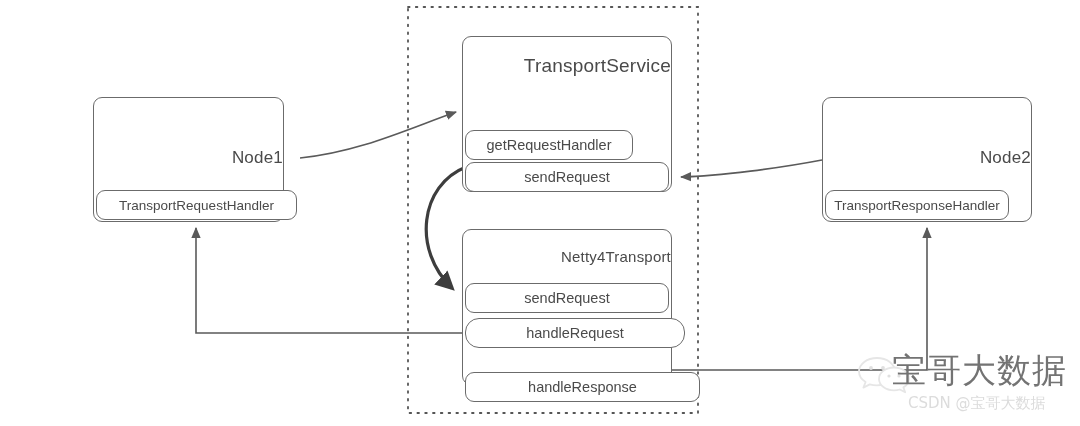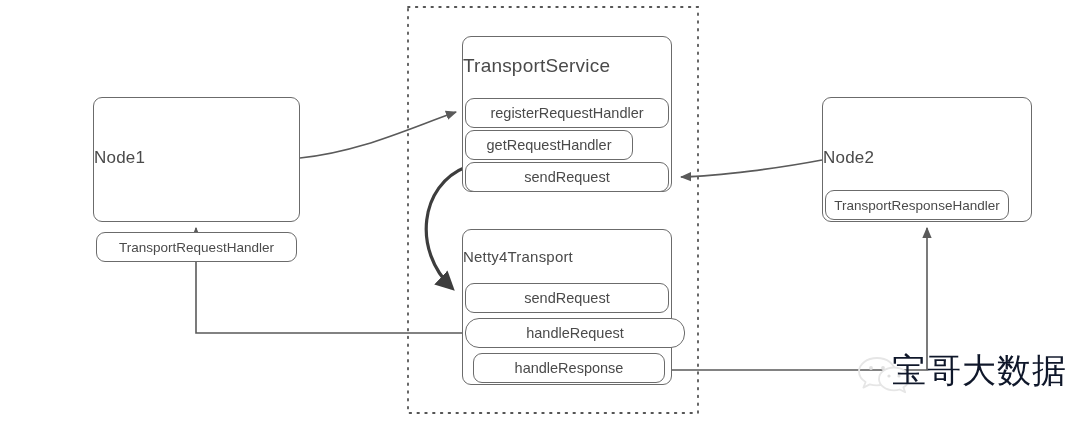--- a/index.html
+++ b/index.html
@@ -32,21 +32,21 @@
     box-sizing: border-box;
     background: #ffffff;
     border: 1.6px solid #6b6b6b;
     border-radius: 9px;
     z-index: 3;
   }
   .node-title {
     position: absolute;
     left: 0;
     right: 0;
-    text-align: left;
+    text-align: right;
     color: #4a4a4a;
     font-size: 17px;
     letter-spacing: .2px;
     white-space: nowrap;
   }
   
   .row {
     position: absolute;
     box-sizing: border-box;
     background: #ffffff;
@@ -66,21 +66,21 @@
     position: absolute;
     z-index: 6;
     pointer-events: none;
     user-select: none;
   }
   .wm-main {
     position: absolute;
     left: 36px;
     top: 0px;
     font-size: 34px;
-    color: #0f172a;
+    color: #737373;
     letter-spacing: 1px;
     white-space: nowrap;
     font-family: "DejaVu Sans", "Liberation Sans", sans-serif;
   }
   .wm-sub {
     position: absolute;
     left: 52px;
     top: 46px;
     font-size: 15px;
     color: #dcdcdc;
@@ -114,54 +114,54 @@
 
     <path d="M 466 167 C 420 185, 412 250, 452 288" fill="none" stroke="#3d3d3d" stroke-width="3.2" marker-end="url(#arrow-thick)"></path>
 
     <path d="M 822 160 C 780 168, 720 176, 681 177" fill="none" stroke="#5a5a5a" stroke-width="1.6" marker-end="url(#arrow-thin)"></path>
 
     <path d="M 462 333 L 196 333 L 196 228" fill="none" stroke="#5a5a5a" stroke-width="1.6" marker-end="url(#arrow-thin)"></path>
 
     <path d="M 672 370 L 927 370 L 927 228" fill="none" stroke="#5a5a5a" stroke-width="1.6" marker-end="url(#arrow-thin)"></path>
   </svg>
 
-  <div class="node-box" style="left:93px; top:97px; width:207px; height:125px;">
+  <div class="node-box" style="left:93px; top:97px; width:191px; height:125px;">
     <div class="node-title" style="top:50px;">Node1</div>
   </div>
-  <div class="row sub" style="left:96px; top:190px; width:201px; height:30px;margin-top:42px;">TransportRequestHandler</div>
+  <div class="row sub" style="left:96px; top:190px; width:201px; height:30px;">TransportRequestHandler</div>
 
   <div class="node-box" style="left:822px; top:97px; width:210px; height:125px;padding-left:25px;">
     <div class="node-title" style="top:50px;">Node2</div>
   </div>
   <div class="row sub" style="left:825px; top:190px; width:184px; height:30px;">TransportResponseHandler</div>
 
   <div class="node-box" style="left:462px; top:36px; width:210px; height:156px;">
     <div class="node-title" style="top:18px; font-size:19px;">TransportService</div>
   </div>
-  <div class="row" style="left:465px; top:98px; width:204px; height:30px;">registerRequestHandler</div>
   <div class="row" style="left:465px; top:130px; width:168px; height:30px;">getRequestHandler</div>
   <div class="row" style="left:465px; top:162px; width:204px; height:30px;">sendRequest</div>
 
   <div class="node-box" style="left:462px; top:229px; width:210px; height:156px;">
     <div class="node-title" style="top:18px; font-size:15px;">Netty4Transport</div>
   </div>
   <div class="row" style="left:465px; top:283px; width:204px; height:30px;">sendRequest</div>
   <div class="row" style="left:465px; top:318px; width:220px; height:30px;border-radius:14px;">handleRequest</div>
-  <div class="row" style="left:465px; top:353px; width:192px; height:30px;margin-left:8px;">handleResponse</div>
+  <div class="row" style="left:465px; top:372px; width:235px; height:30px;">handleResponse</div>
 
   <div id="watermark" style="left:856px; top:348px; width:224px; height:72px;">
     <svg id="wechat-logo" width="58" height="40" viewBox="0 0 58 40">
 
       <path d="M21 4 C11 4, 3 10, 3 17.5 C3 21.8, 5.6 25.6, 9.6 28 L7.4 33.6 L13.8 30.4
                C16 31, 18.4 31.3, 21 31.3 C31 31.3, 39 25.2, 39 17.5 C39 10, 31 4, 21 4 Z" fill="none" stroke="#e6e6e6" stroke-width="1.8" stroke-linejoin="round"></path>
       <circle cx="15" cy="14" r="1.9" fill="#e0e0e0"></circle>
       <circle cx="27" cy="14" r="1.9" fill="#e0e0e0"></circle>
 
       <path d="M38 13.5 C29.7 13.5, 23 18.6, 23 24.9 C23 31.2, 29.7 36.3, 38 36.3
                C40 36.3, 42 36.0, 43.8 35.5 L49.2 38.2 L47.4 33.4
                C50.8 31.4, 53 28.4, 53 24.9 C53 18.6, 46.3 13.5, 38 13.5 Z" fill="#ffffff" stroke="#e6e6e6" stroke-width="1.8" stroke-linejoin="round"></path>
       <circle cx="33" cy="22" r="1.6" fill="#e0e0e0"></circle>
       <circle cx="43" cy="22" r="1.6" fill="#e0e0e0"></circle>
     </svg>
     <div class="wm-main">宝哥大数据</div>
+    <div class="wm-sub">CSDN @宝哥大数据</div>
   </div>
 
 </div>
 
 </body></html>

